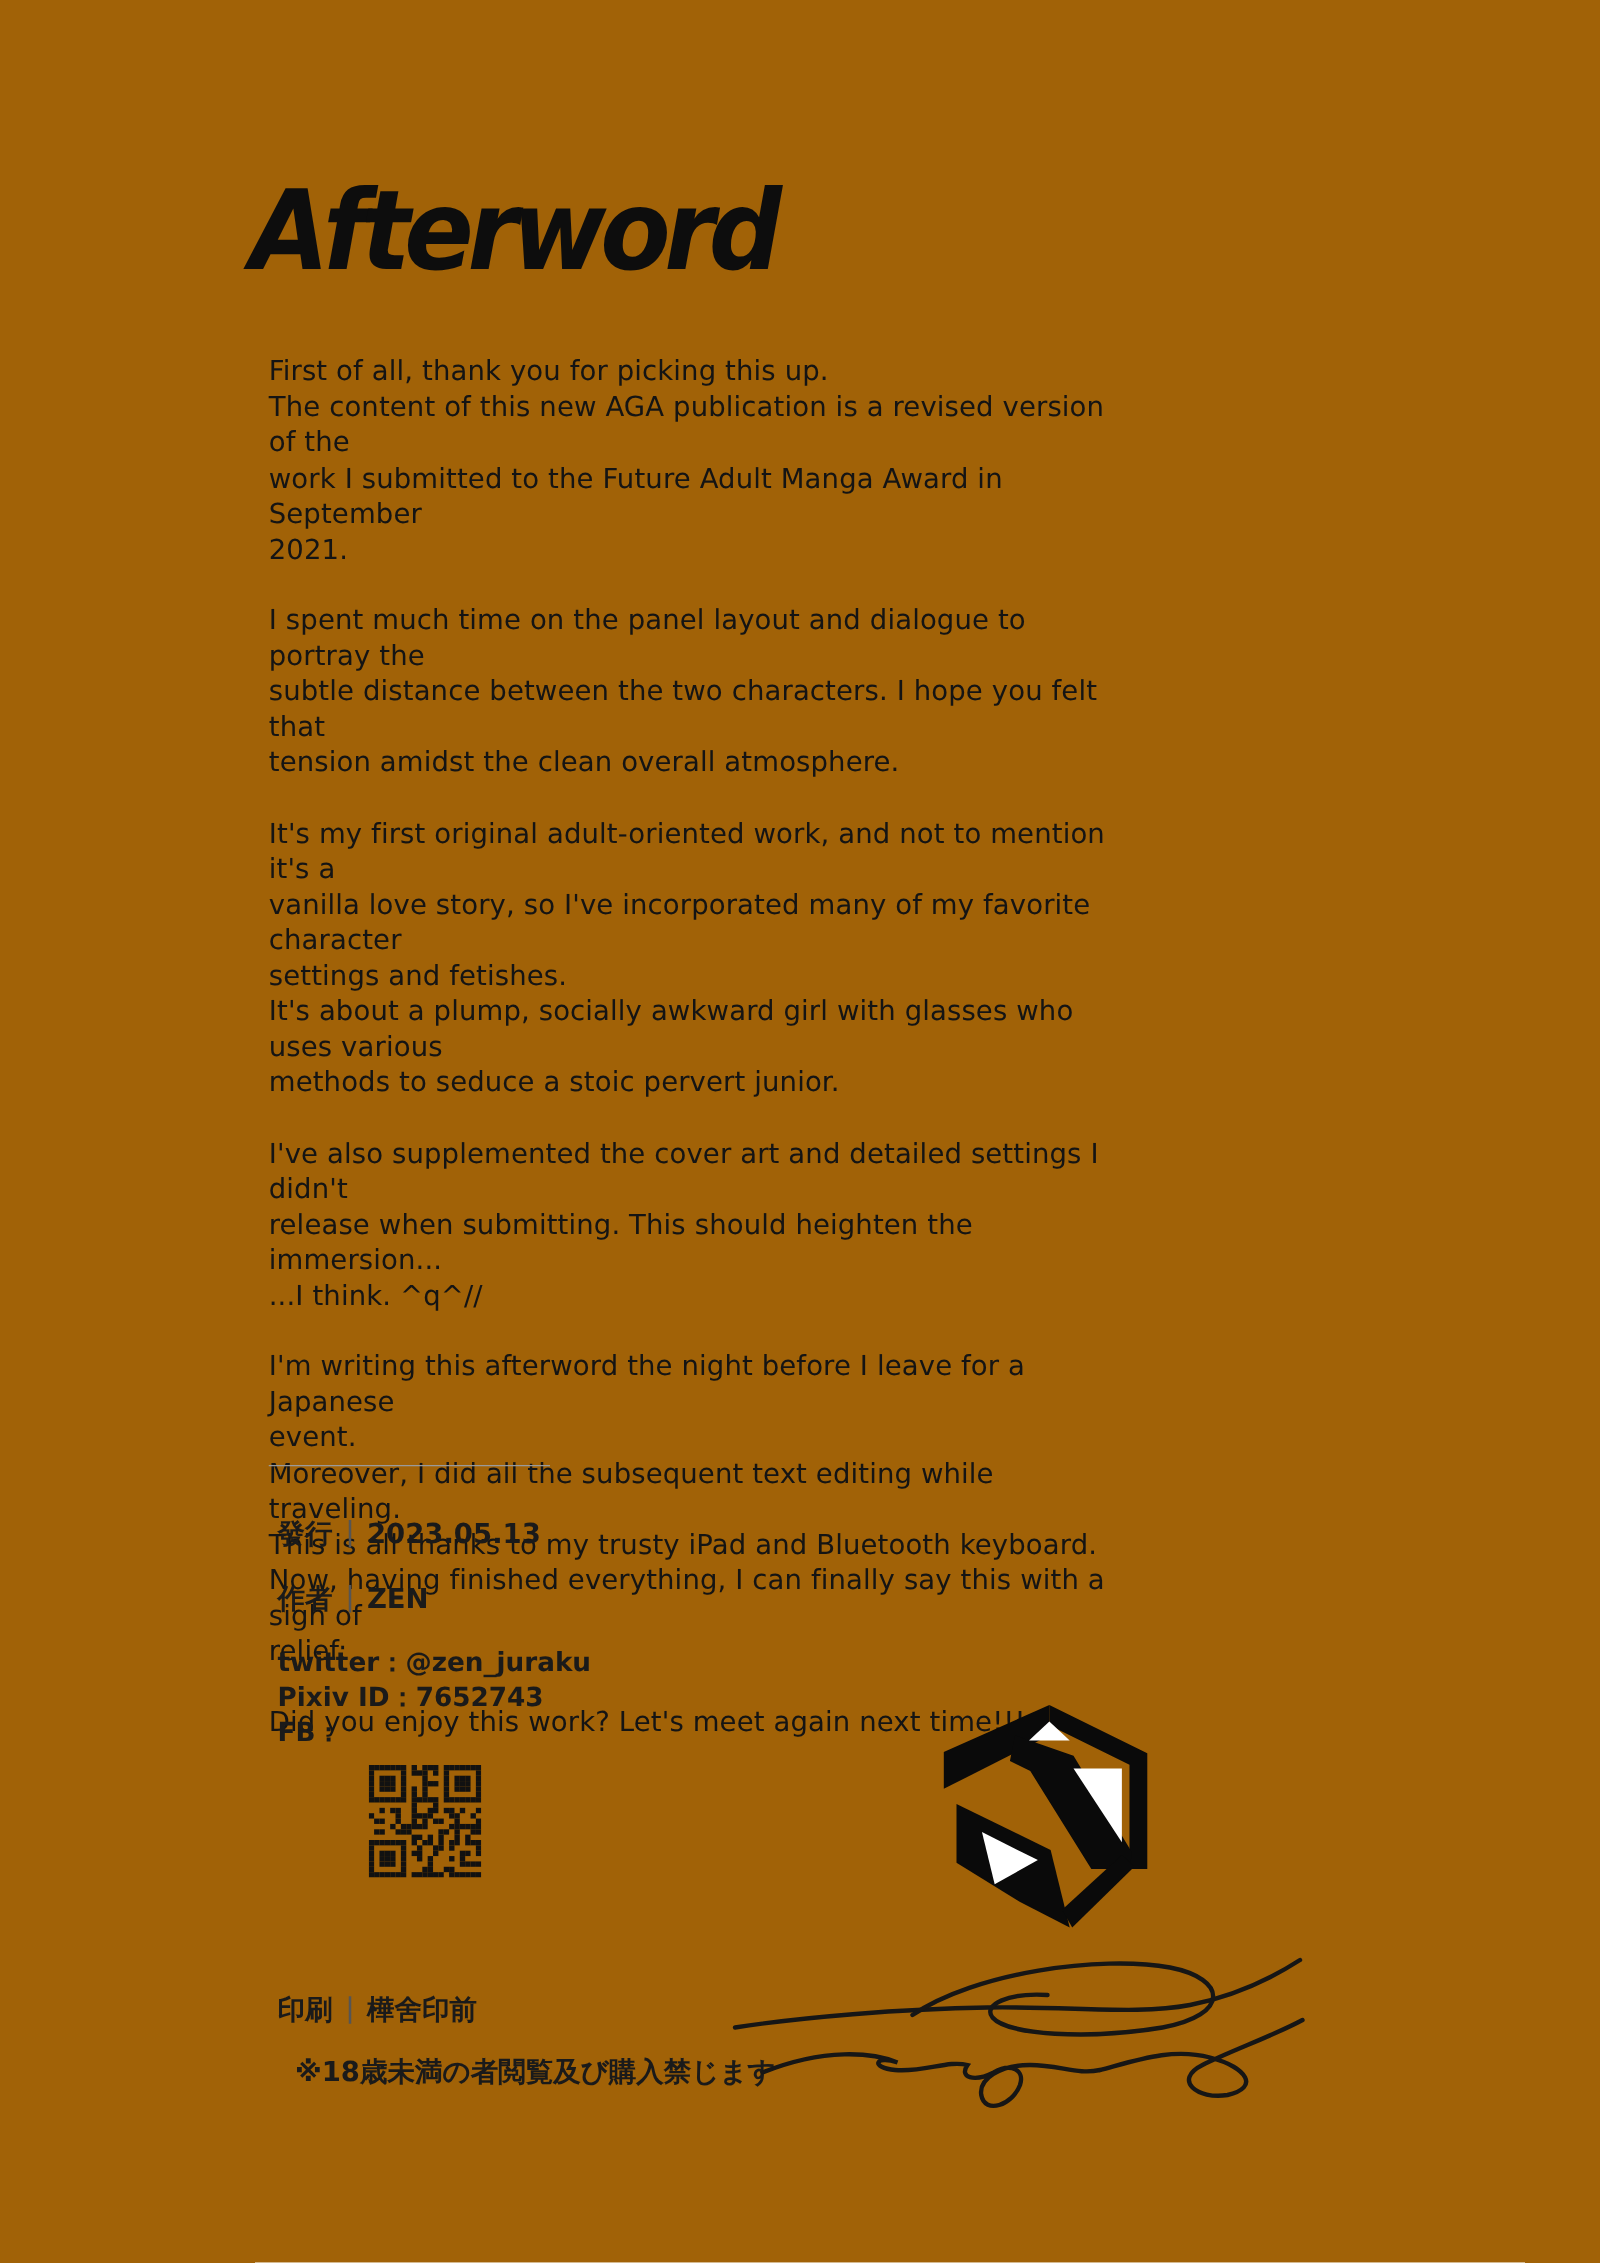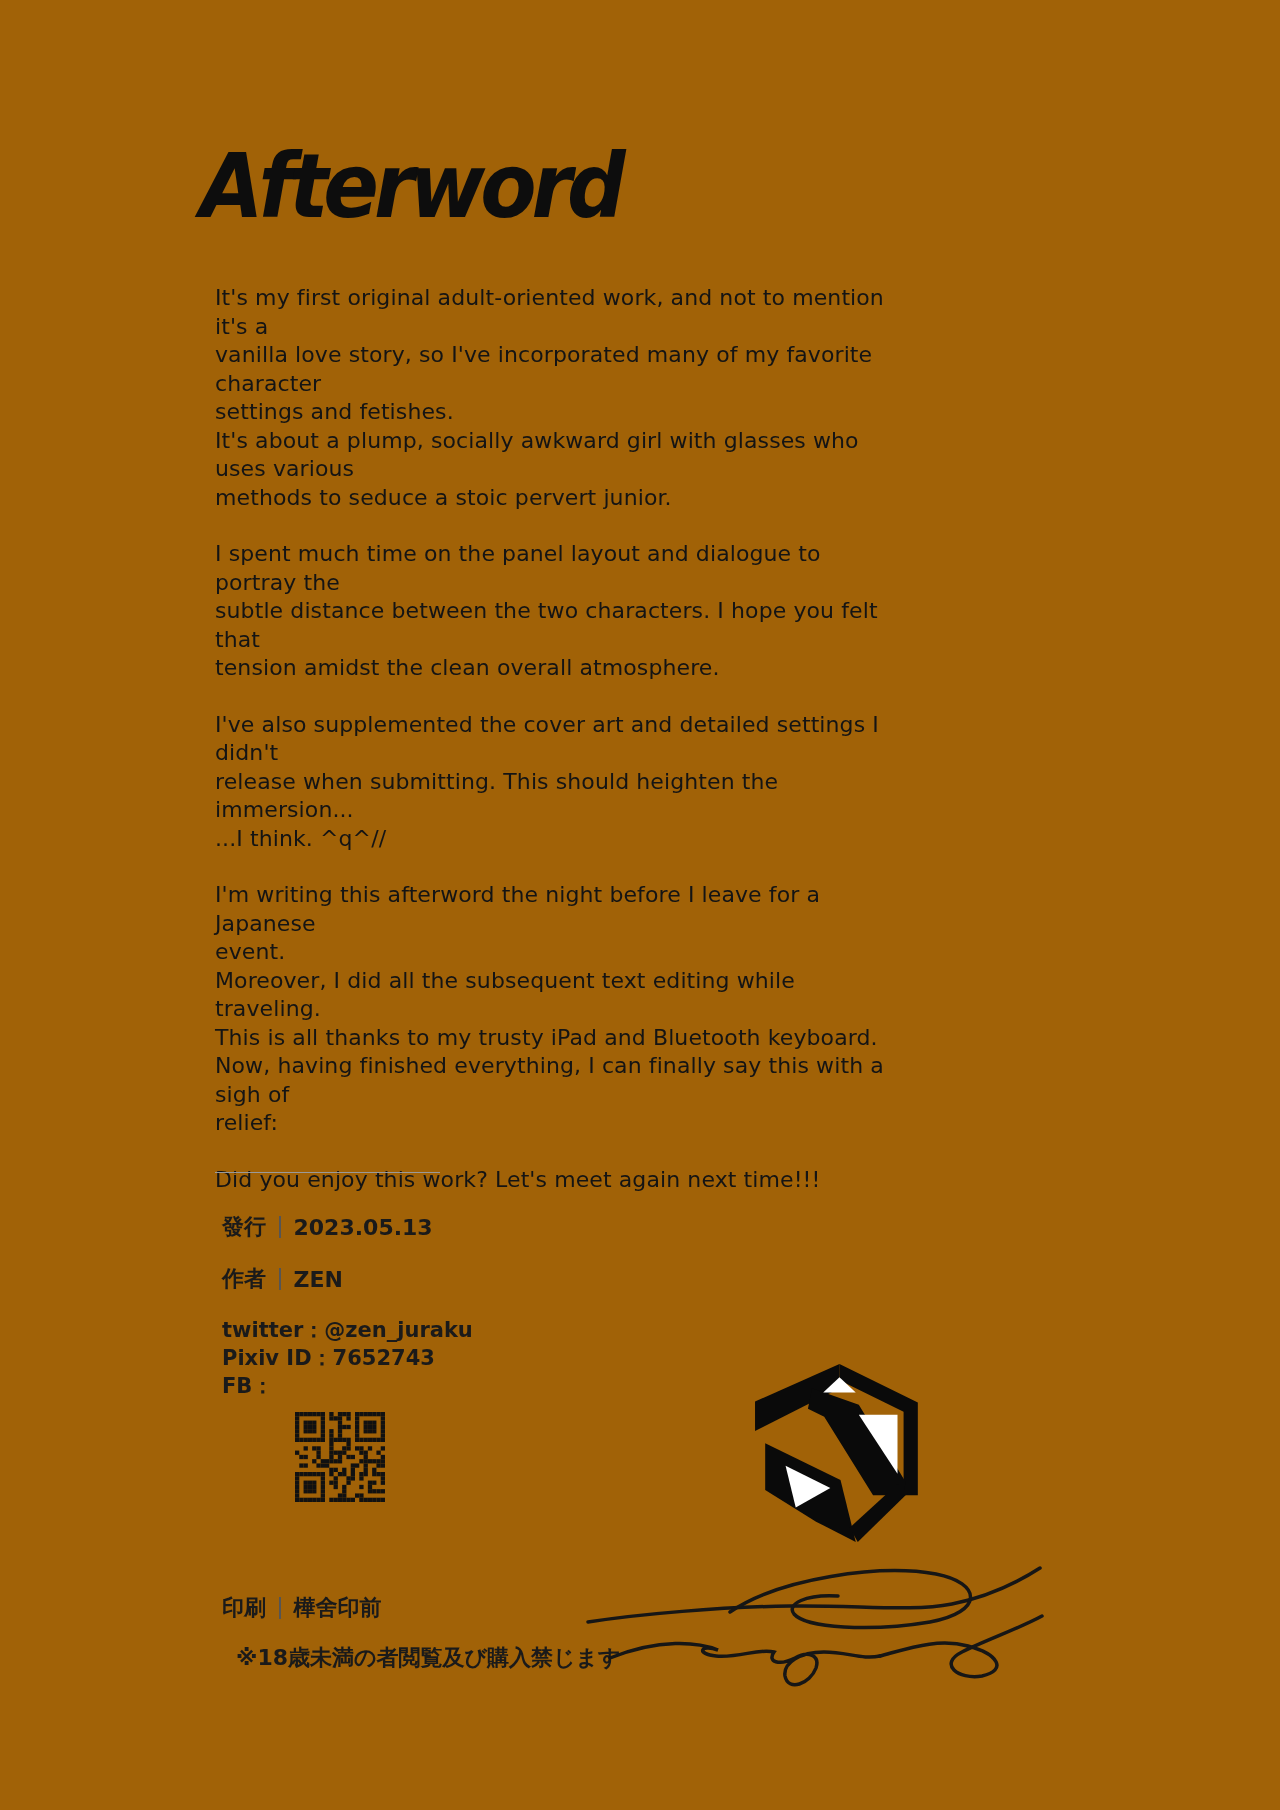--- a/index.html
+++ b/index.html
@@ -68,28 +68,32 @@
   }
 </style>
 </head>
 <body>
 
 <div class="page">
 
   <h1 class="title">Afterword</h1>
 
   <div class="body-col">
+    <p>First of all, thank you for picking this up.
+The content of this new AGA publication is a revised version of the
+work I submitted to the Future Adult Manga Award in September
+2021.</p>
+    <p>I spent much time on the panel layout and dialogue to portray the
+subtle distance between the two characters. I hope you felt that
+tension amidst the clean overall atmosphere.</p>
     <p>It's my first original adult-oriented work, and not to mention it's a
 vanilla love story, so I've incorporated many of my favorite character
 settings and fetishes.
 It's about a plump, socially awkward girl with glasses who uses various
 methods to seduce a stoic pervert junior.</p>
-    <p>I spent much time on the panel layout and dialogue to portray the
-subtle distance between the two characters. I hope you felt that
-tension amidst the clean overall atmosphere.</p>
     <p>I've also supplemented the cover art and detailed settings I didn't
 release when submitting. This should heighten the immersion...
 ...I think. ^q^//</p>
     <p>I'm writing this afterword the night before I leave for a Japanese
 event.
 Moreover, I did all the subsequent text editing while traveling.
 This is all thanks to my trusty iPad and Bluetooth keyboard.
 Now, having finished everything, I can finally say this with a sigh of
 relief:</p>
     <p>Did you enjoy this work? Let's meet again next time!!!</p>

